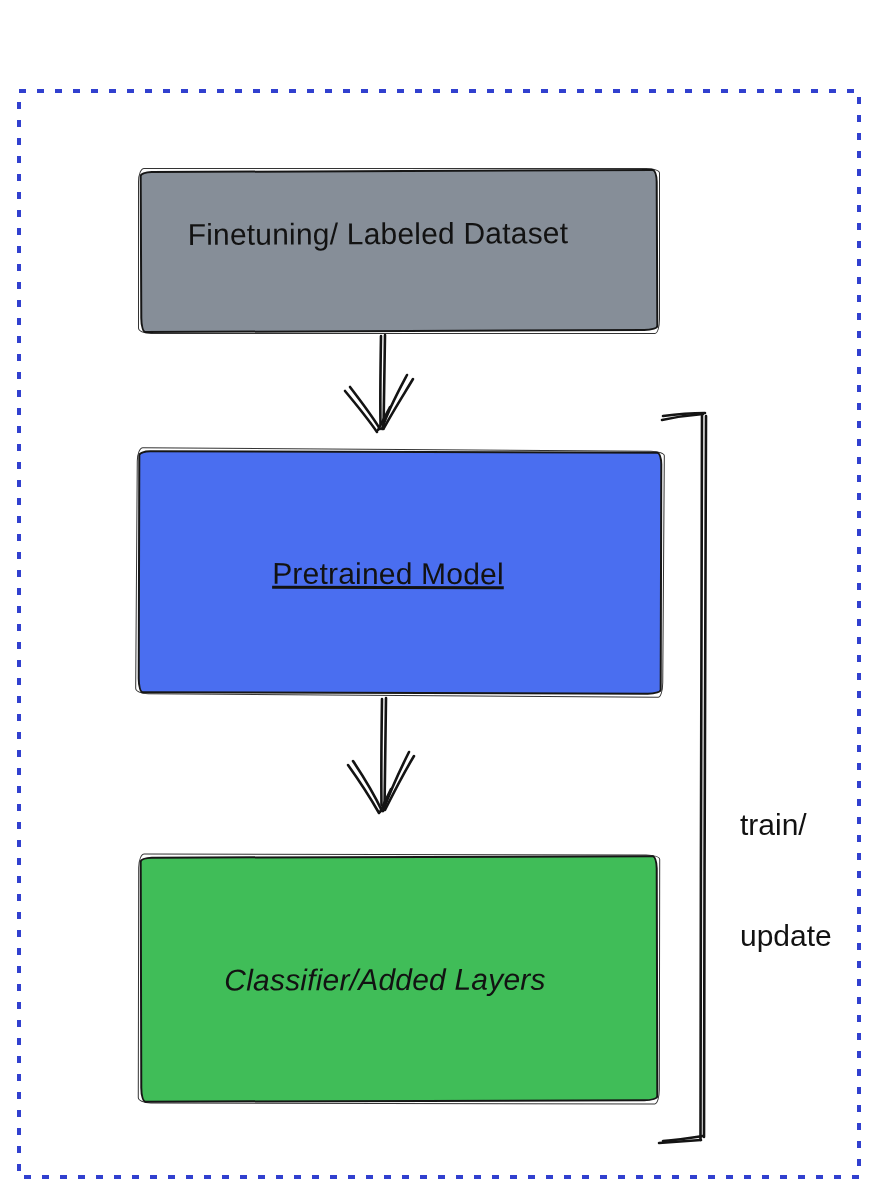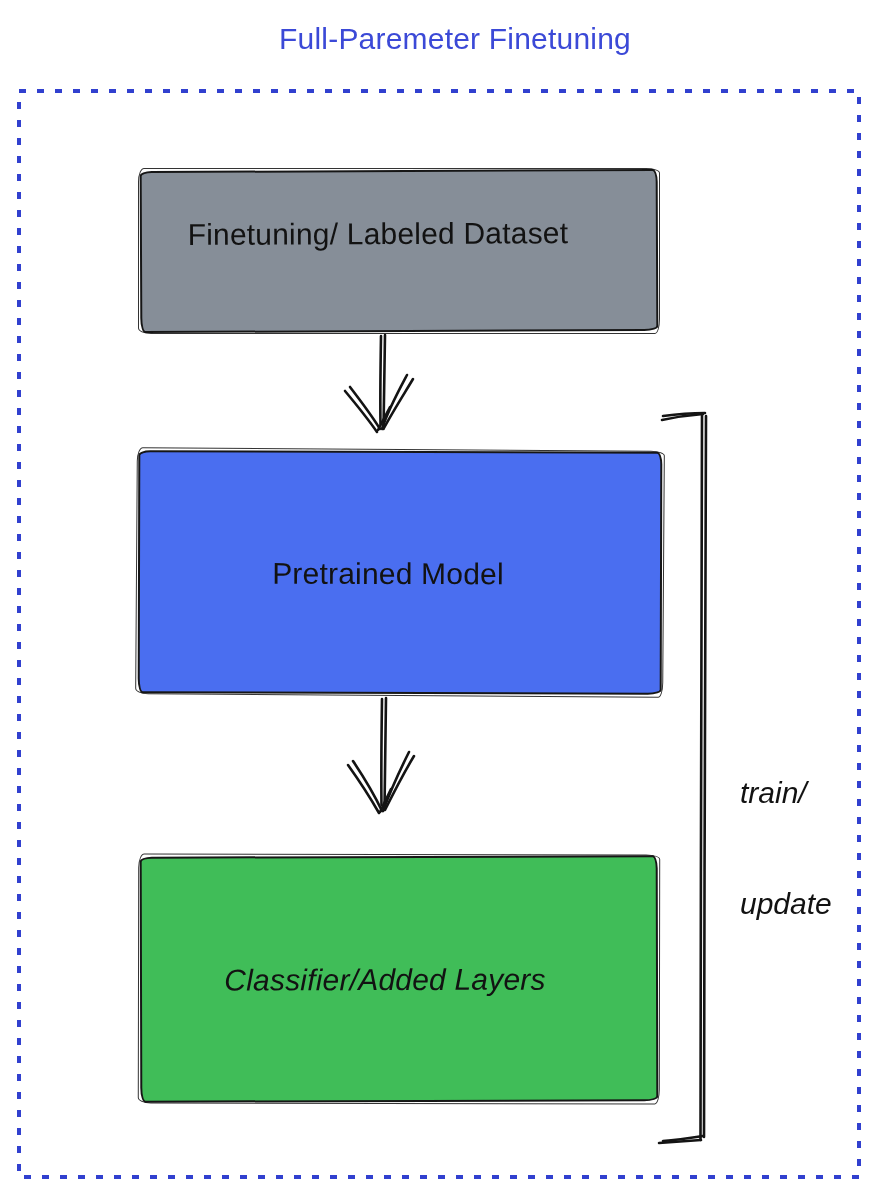--- a/index.html
+++ b/index.html
@@ -51,48 +51,46 @@
   }
   .box .label {
     font-size: 30px;
     color: #121212;
     white-space: nowrap;
     letter-spacing: 0.2px;
   }
   .box-dataset    { left: 140px; top: 170px; width: 518px; height: 162px; transform: rotate(-0.25deg); }
   .box-dataset .label { transform: translate(-21px, -17px); }
   .box-pretrained { left: 138px; top: 451px; width: 524px; height: 243px; transform: rotate(0.15deg); }
-  .box-pretrained .label { transform: translate(-12px, 1px); }
+  .box-pretrained .label { transform: translate(-12px, 1px); text-decoration: underline; }
   .box-classifier { left: 140px; top: 856px; width: 518px; height: 246px; transform: rotate(-0.15deg); }
   .box-classifier .label { transform: translate(-14px, 1px); font-style: italic; }
   .bracket-label {
     position: absolute;
     left: 740px;
-    top: 700px;
+    top: 732px;
     font-size: 30px;
     line-height: 37px;
     color: #121212;
     white-space: pre;
-    font-style: italic;
   }
   svg.overlay {
     position: absolute;
     left: 0;
     top: 0;
     width: 880px;
     height: 1200px;
     pointer-events: none;
   }
 </style>
 </head>
 <body>
 
 <div id="stage">
 
-  <div class="title" style="color: rgb(59, 73, 215);">Full-Paremeter Finetuning</div>
 
   <svg class="overlay" viewBox="0 0 880 1200">
     <rect x="19" y="91" width="840" height="1086" fill="none" stroke-width="4" stroke-dasharray="7 11" stroke="#3140cf"></rect>
   </svg>
 
   <div class="box box-dataset" style="background: rgb(134, 142, 152);">
     <span class="label">Finetuning/ Labeled Dataset</span>
   </div>
 
   <div class="box box-pretrained" style="background: rgb(74, 110, 240);">

